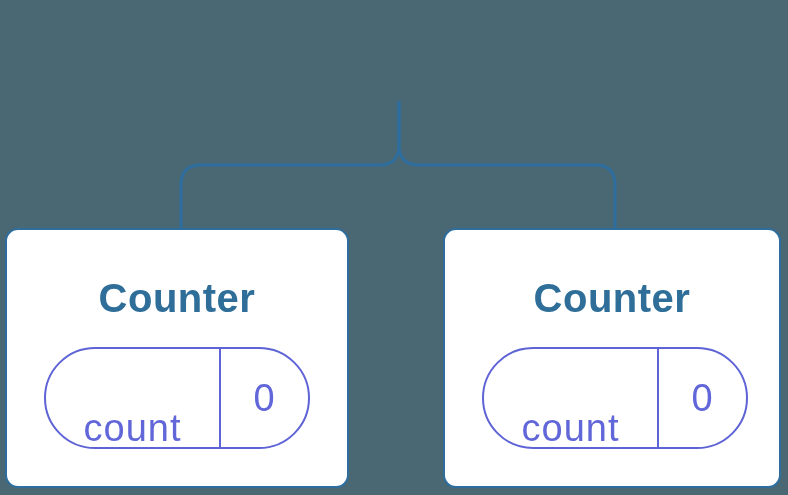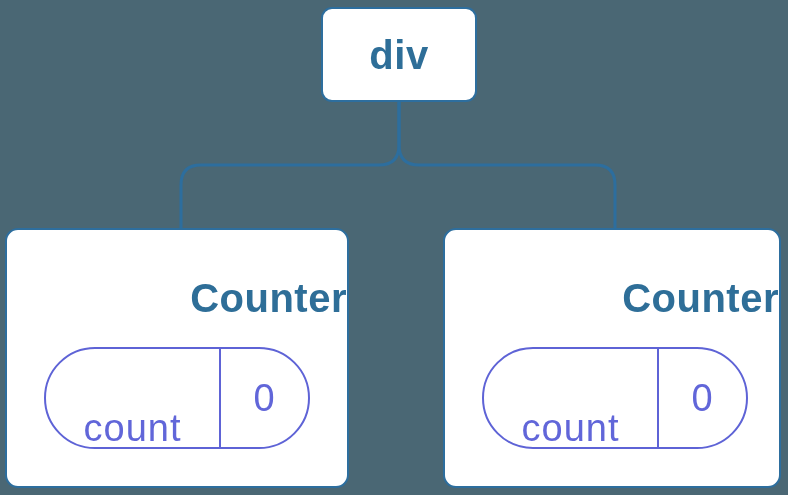--- a/index.html
+++ b/index.html
@@ -64,21 +64,21 @@
     border-radius: 13px;
     box-sizing: border-box;
   }
   .card-left  { left: 5px;   width: 344px; }
   .card-right { left: 443px; width: 338px; }
   .counter-title {
     position: absolute;
     left: 0;
     top: 48px;
     width: 100%;
-    text-align: right;
+    text-align: center;
     color: #2e6e98;
     font-size: 40px;
     font-weight: 600;
     line-height: 1;
     letter-spacing: 0.5px;
   }
   .state-pill {
     position: absolute;
     left: 37px;
     top: 117px;
@@ -112,23 +112,20 @@
     font-weight: 400;
     line-height: 1;
     letter-spacing: 1px;
   }
 </style>
 </head>
 <body>
 
 <div class="canvas">
 
-  <div class="root-node">
-    <span class="node-label">div</span>
-  </div>
 
   <svg class="connectors" viewBox="0 0 788 495" xmlns="http://www.w3.org/2000/svg">
     <path d="M399,101 L399,145 Q399,165 379,165 L201,165 Q181,165 181,185 L181,229"></path>
     <path d="M399,101 L399,145 Q399,165 419,165 L595,165 Q615,165 615,185 L615,229"></path>
   </svg>
 
   <div class="counter-card card-left">
     <div class="counter-title">Counter</div>
     <div class="state-pill">
       <div class="state-key-cell">

